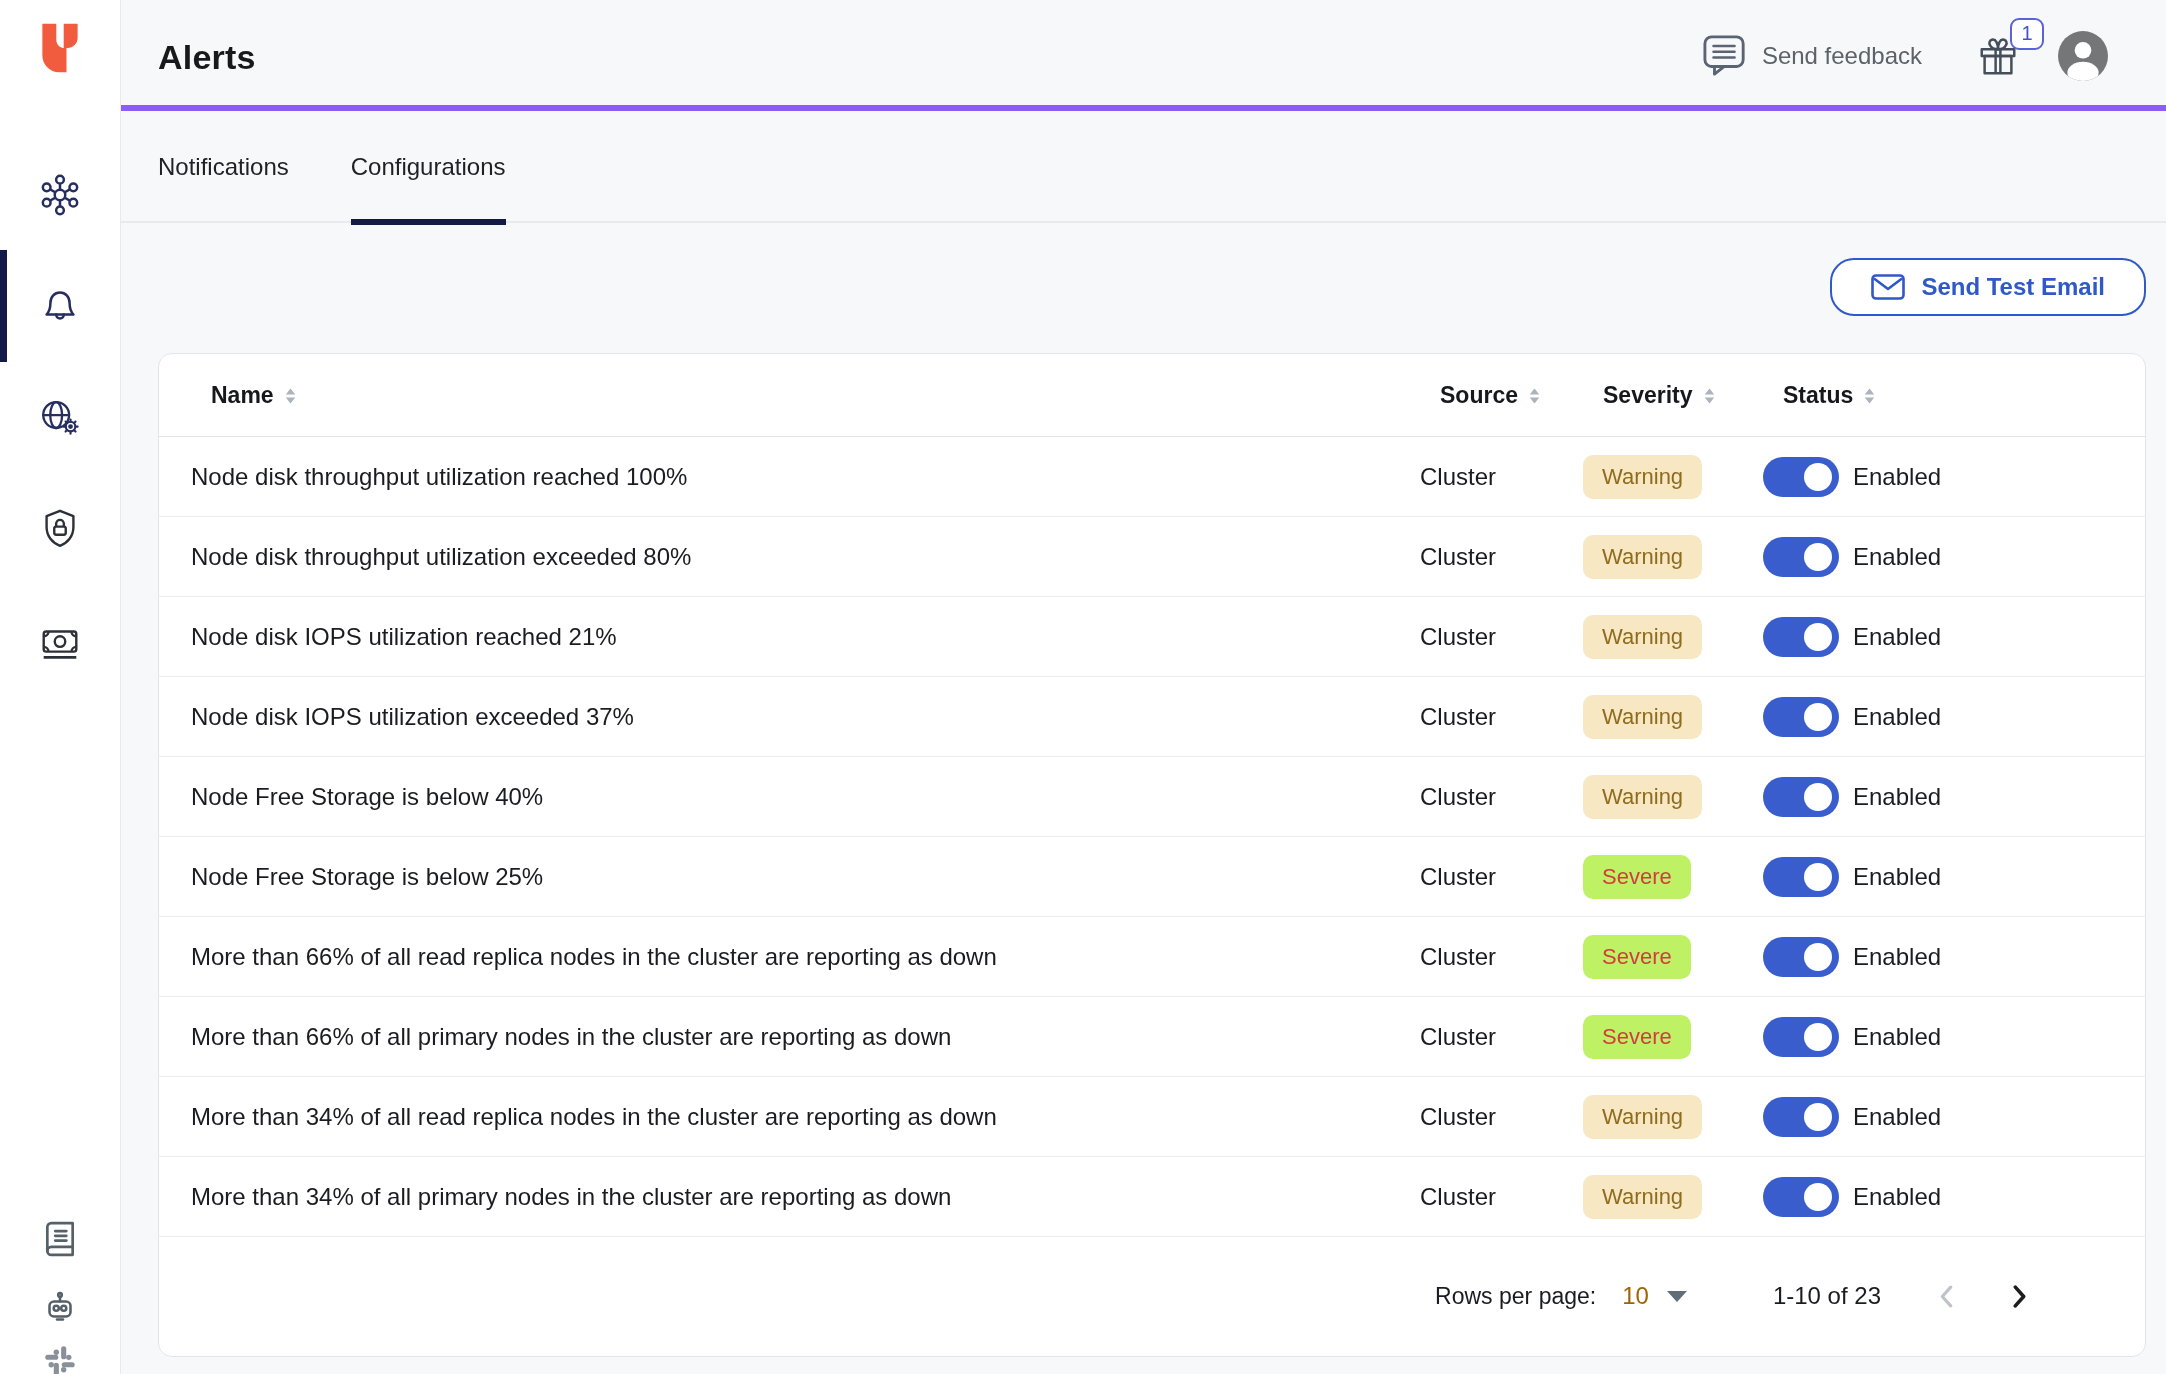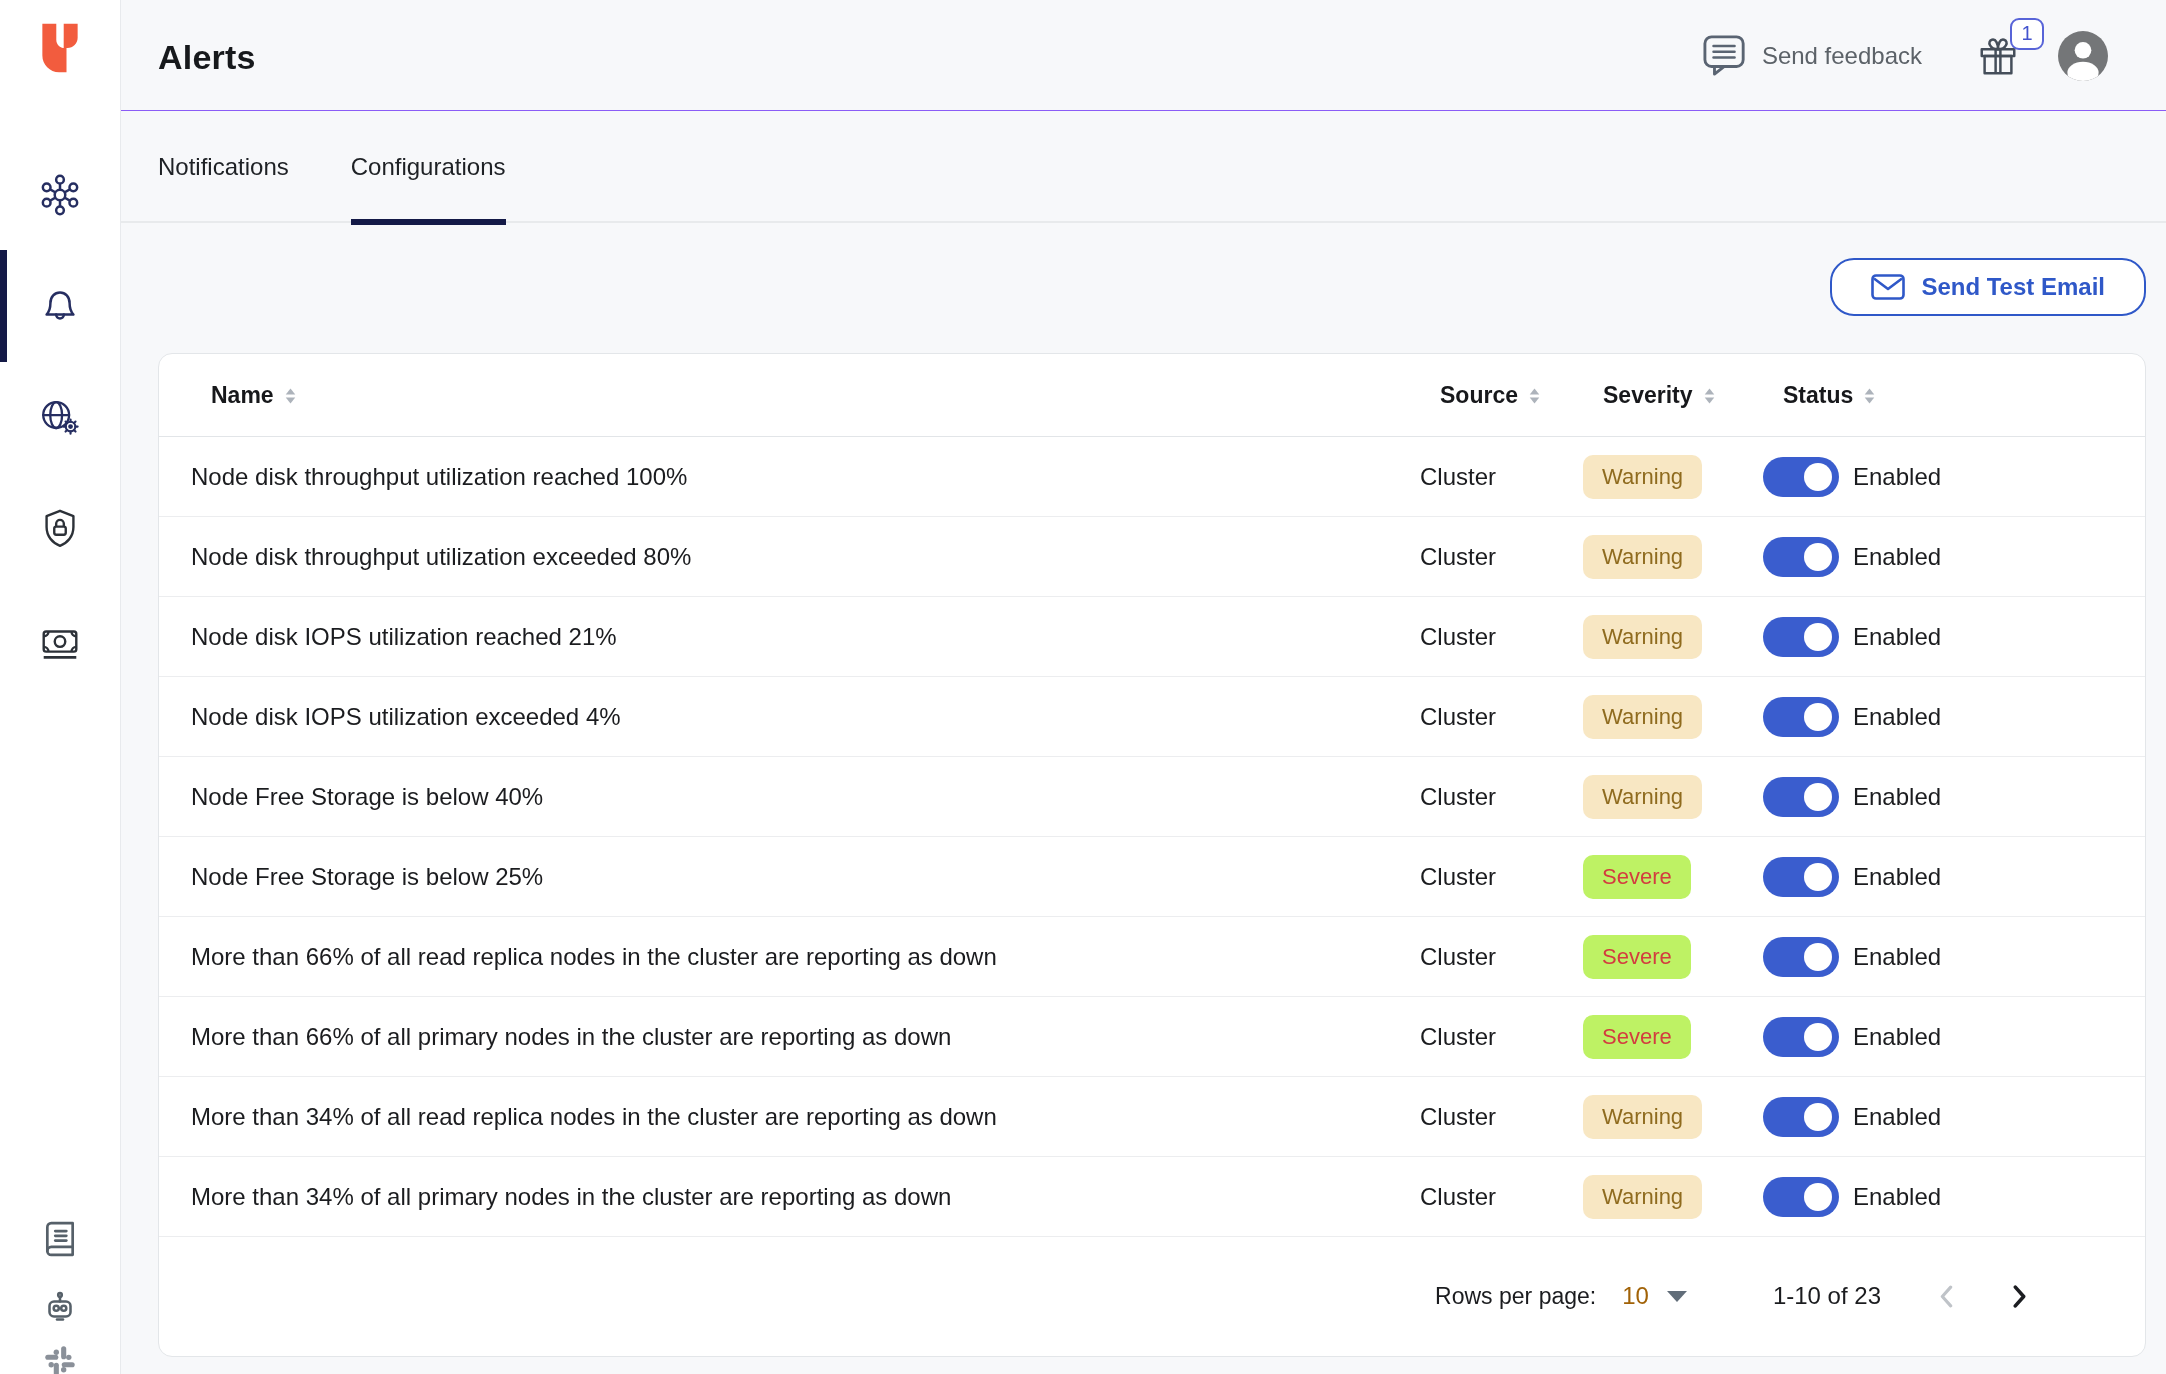--- a/index.html
+++ b/index.html
@@ -16,21 +16,21 @@
     position:absolute; left:0; top:0; width:121px; height:1374px;
     background:#FFFFFF; border-right:1px solid #E8EAED;
   }
   .logo { position:absolute; left:34px; top:22px; }
   .nav-item { position:absolute; left:0; width:120px; display:flex; justify-content:center; cursor:pointer; }
   .active-bar { position:absolute; left:0; top:250px; width:7px; height:112px; background:#141A47; }
 
   
   .main { position:absolute; left:121px; top:0; width:2045px; height:1374px; }
 
-  .topbar { position:absolute; left:0; top:0; width:100%; height:111px; border-bottom:1px solid #8b5cf6; }
+  .topbar { position:absolute; left:0; top:0; width:100%; height:111px; border-bottom:6px solid #8b5cf6; }
   .page-title { position:absolute; left:37px; top:38px; font-size:34px; font-weight:700; color:#17191C; letter-spacing:.2px; }
   .topbar-right { position:absolute; right:58px; top:0; height:111px; display:flex; align-items:center; }
   .feedback { display:flex; align-items:center; gap:14px; cursor:pointer; }
   .feedback-label { font-size:24px; color:#5C6268; }
   .gift-wrap { position:relative; margin-left:54px; cursor:pointer; }
   .gift-badge {
     position:absolute; top:-14px; right:-24px; width:34px; height:32px;
     background:#FFFFFF; border:2.5px solid #5864D8; border-radius:9px;
     display:flex; align-items:center; justify-content:center;
     font-size:20px; color:#4353CE; font-weight:500;
@@ -326,21 +326,21 @@
               <span class="badge warning">Warning</span>
             </span>
             <span class="cell status">
               <span class="toggle on">
                 <span class="knob"></span>
               </span>
               <span>Enabled</span>
             </span>
           </div>
           <div class="trow">
-            <span class="cell name">Node disk IOPS utilization exceeded 4%</span>
+            <span class="cell name">Node disk IOPS utilization exceeded 37%</span>
             <span class="cell source">Cluster</span>
             <span class="cell severity">
               <span class="badge warning">Warning</span>
             </span>
             <span class="cell status">
               <span class="toggle on">
                 <span class="knob"></span>
               </span>
               <span>Enabled</span>
             </span>

